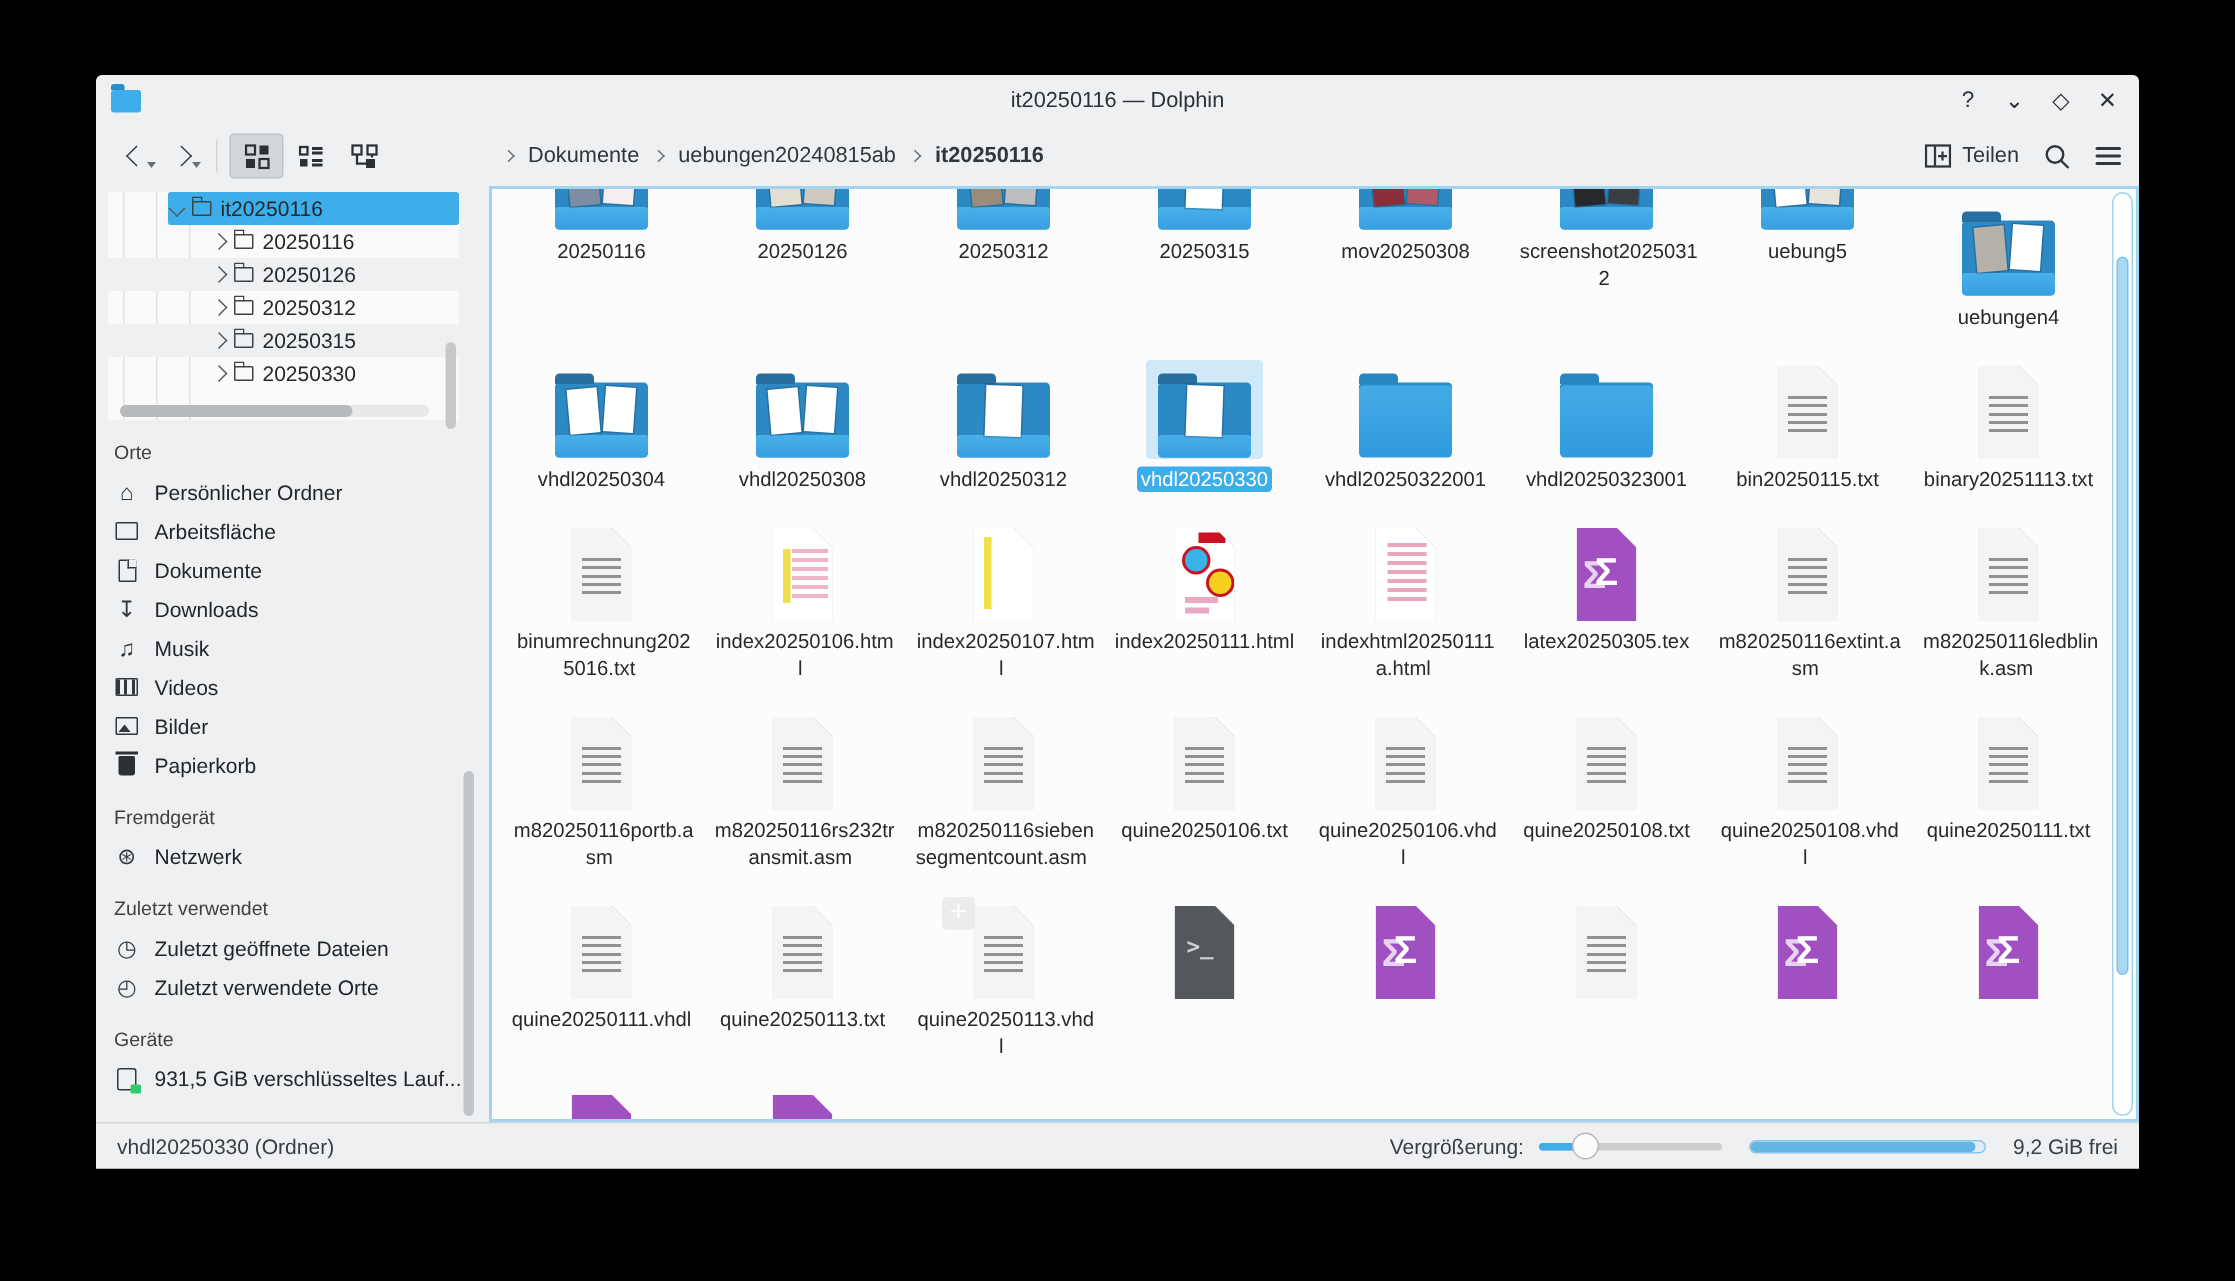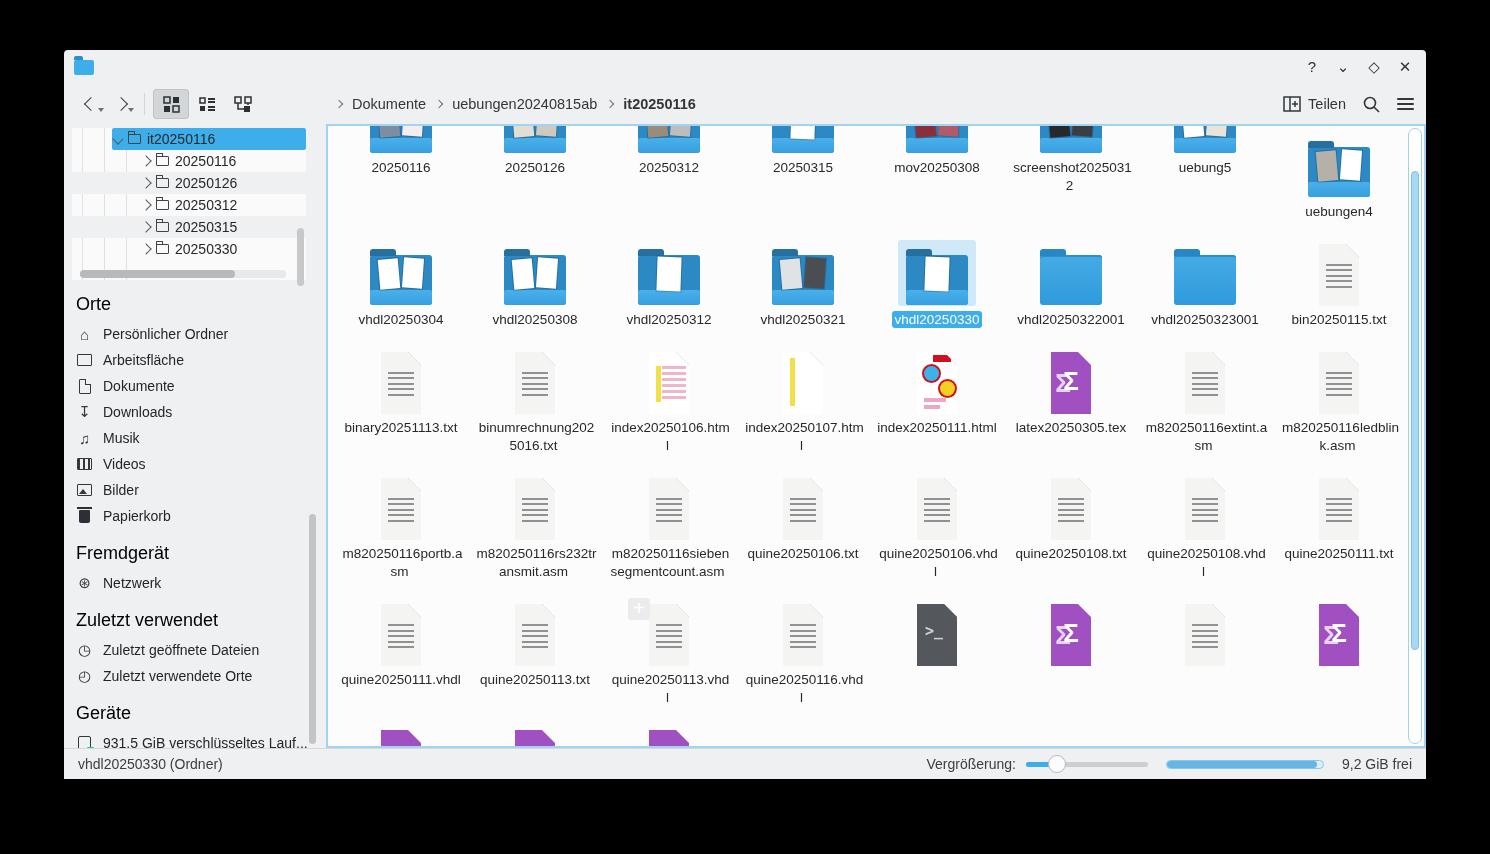--- a/index.html
+++ b/index.html
@@ -54,21 +54,21 @@
   .tcaret.collapsed { transform:rotate(-45deg); }
   .tcaret.expanded { transform:rotate(45deg); }
   .tfolder { width:13px; height:10px; flex:0 0 13px; border:1.4px solid #3e4347; border-radius:1px; position:relative; }
   .tfolder::before { content:""; position:absolute; top:-4px; left:-1px; width:5px; height:3px;
     border:1.4px solid #3e4347; border-bottom:none; border-radius:1px 1px 0 0; }
   .tree-hscroll { position:absolute; left:8px; right:20px; bottom:2px; height:8px; background:#e8e9ea; border-radius:4px; }
   .tree-hscroll i { display:block; width:75%; height:100%; background:#b7babc; border-radius:4px; }
   .tree-vscroll { position:absolute; right:16px; top:104px; width:7px; height:58px; background:#c6c8ca; border-radius:4px; }
 
   
-  .pl-header { font-size:18px; color:#000000; margin:14px 4px 6px 4px; }
+  .pl-header { font-size:13px; color:#404040; margin:14px 4px 6px 4px; }
   .pl-item { display:flex; align-items:center; gap:10px; height:26px; font-size:14px; color:#232629; padding-left:4px; position:relative; }
   .pl-icon { width:17px; height:17px; flex:0 0 17px; display:flex; align-items:center; justify-content:center;
     font-size:15px; color:#33383c; position:relative; }
   .sq { width:15px; height:12px; border:1.5px solid #33383c; border-radius:1px; position:relative; }
   .pl-icon.documents-icon .sq { width:12px; height:15px; }
   .pl-icon.documents-icon .sq::before { content:""; position:absolute; right:-1px; top:-1px; width:5px; height:5px; background:#eff0f1; border-left:1.5px solid #33383c; border-bottom:1.5px solid #33383c; }
   .pl-icon.images-icon .sq::after { content:""; position:absolute; left:1px; bottom:1px;
     border-left:4px solid transparent; border-right:4px solid transparent; border-bottom:5px solid #33383c; }
   .pl-icon.videos-icon .sq { background:repeating-linear-gradient(90deg,#33383c 0 2px,transparent 2px 5px); }
   .pl-icon.trash-icon .tr { width:11px; height:13px; background:#2c3034; border-radius:1px 1px 2px 2px; position:relative; }
@@ -160,20 +160,21 @@
 
   svg { display:block; }
 </style>
 </head>
 <body>
 
 <div class="window">
 
   <div class="titlebar">
     <div class="mini-folder"></div>
+    <div class="title">it20250116 — Dolphin</div>
     <div class="win-controls">
       <span>?</span>
       <span>⌄</span>
       <span>◇</span>
       <span>✕</span>
     </div>
   </div>
 
   <div class="toolbar">
     <div class="nav-btn">
@@ -445,29 +446,20 @@
             <div class="label"><span>vhdl20250308</span></div>
           </div>
           <div class="cell">
             <div class="thumb">
               <div class="fo folder-open n1">
                 <i class="chip c0" style="background: rgb(255, 255, 255);"></i>
               </div>
             </div>
             <div class="label"><span>vhdl20250312</span></div>
           </div>
-          <div class="cell">
-            <div class="thumb">
-              <div class="fo folder-open n2">
-                <i class="chip c0" style="background: rgb(223, 227, 230);"></i>
-                <i class="chip c1" style="background: rgb(74, 78, 83);"></i>
-              </div>
-            </div>
-            <div class="label"><span>vhdl20250321</span></div>
-          </div>
           <div class="cell selected">
             <div class="thumb">
               <div class="fo folder-open n1">
                 <i class="chip c0" style="background: rgb(255, 255, 255);"></i>
               </div>
             </div>
             <div class="label"><span>vhdl20250330</span></div>
           </div>
           <div class="cell">
             <div class="thumb">
@@ -524,20 +516,28 @@
           <div class="cell">
             <div class="thumb">
               <div class="fi html-shapes file-html">
                 <div class="page"></div>
               </div>
             </div>
             <div class="label"><span>index20250111.html</span></div>
           </div>
           <div class="cell">
             <div class="thumb">
+              <div class="fi html-text file-html">
+                <div class="page"></div>
+              </div>
+            </div>
+            <div class="label"><span>indexhtml20250111a.html</span></div>
+          </div>
+          <div class="cell">
+            <div class="thumb">
               <div class="fi file-tex">
                 <div class="page"></div>
               </div>
             </div>
             <div class="label"><span>latex20250305.tex</span></div>
           </div>
           <div class="cell">
             <div class="thumb">
               <div class="fi file-text">
                 <div class="page"></div>
@@ -634,28 +634,20 @@
             <div class="label"><span>quine20250113.txt</span></div>
           </div>
           <div class="cell">
             <div class="thumb">
               <div class="fi file-text">
                 <div class="page"></div>
               </div>
               <div class="plus-badge">+</div>
             </div>
             <div class="label"><span>quine20250113.vhdl</span></div>
-          </div>
-          <div class="cell">
-            <div class="thumb">
-              <div class="fi file-text">
-                <div class="page"></div>
-              </div>
-            </div>
-            <div class="label"><span>quine20250116.vhdl</span></div>
           </div>
           <div class="cell">
             <div class="thumb">
               <div class="fi file-script">
                 <div class="page"></div>
               </div>
             </div>
           </div>
           <div class="cell">
             <div class="thumb">

